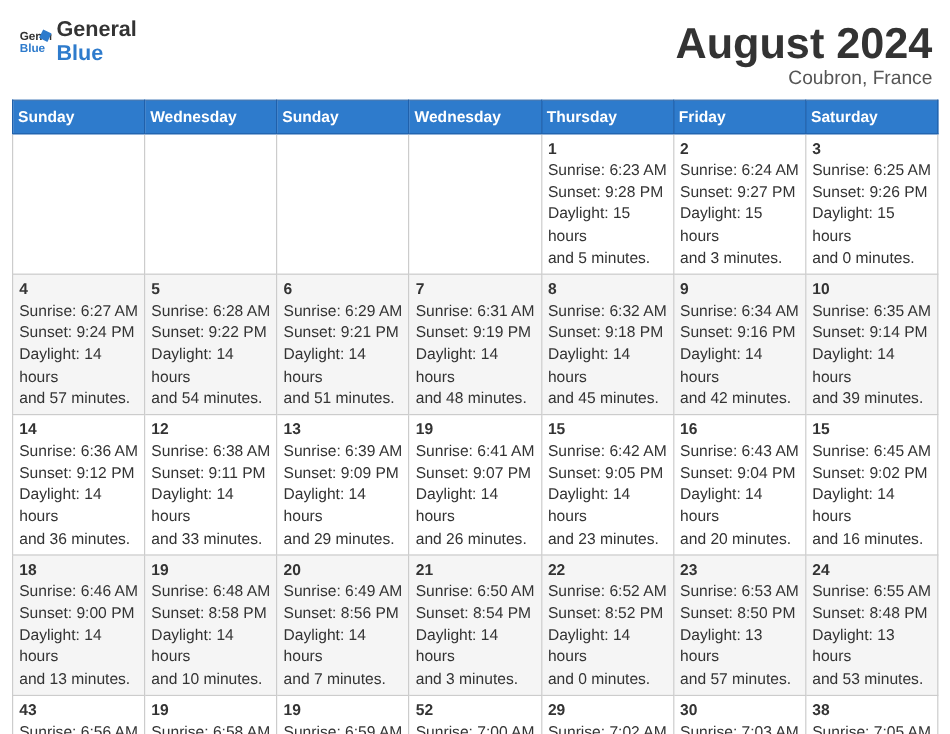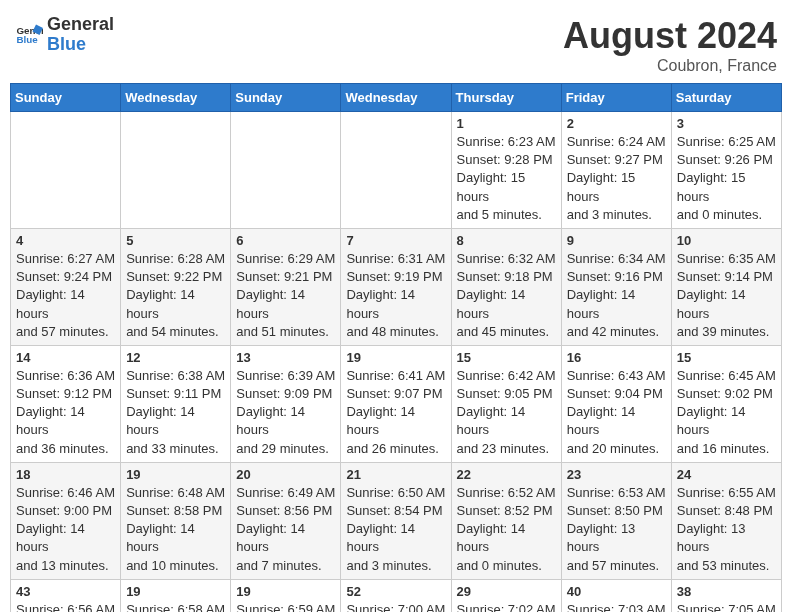--- a/index.html
+++ b/index.html
@@ -242,21 +242,21 @@
         </td>
         <td>
           <span class="day-number">52</span>
           <div class="day-info">Sunrise: 7:00 AM<br>Sunset: 8:40 PM<br>Daylight: 13 hours<br>and 40 minutes.</div>
         </td>
         <td>
           <span class="day-number">29</span>
           <div class="day-info">Sunrise: 7:02 AM<br>Sunset: 8:38 PM<br>Daylight: 13 hours<br>and 36 minutes.</div>
         </td>
         <td>
-          <span class="day-number">40</span>
+          <span class="day-number">30</span>
           <div class="day-info">Sunrise: 7:03 AM<br>Sunset: 8:36 PM<br>Daylight: 13 hours<br>and 33 minutes.</div>
         </td>
         <td>
           <span class="day-number">38</span>
           <div class="day-info">Sunrise: 7:05 AM<br>Sunset: 8:34 PM<br>Daylight: 13 hours<br>and 29 minutes.</div>
         </td>
       </tr>
     </tbody>
 </table>
 

